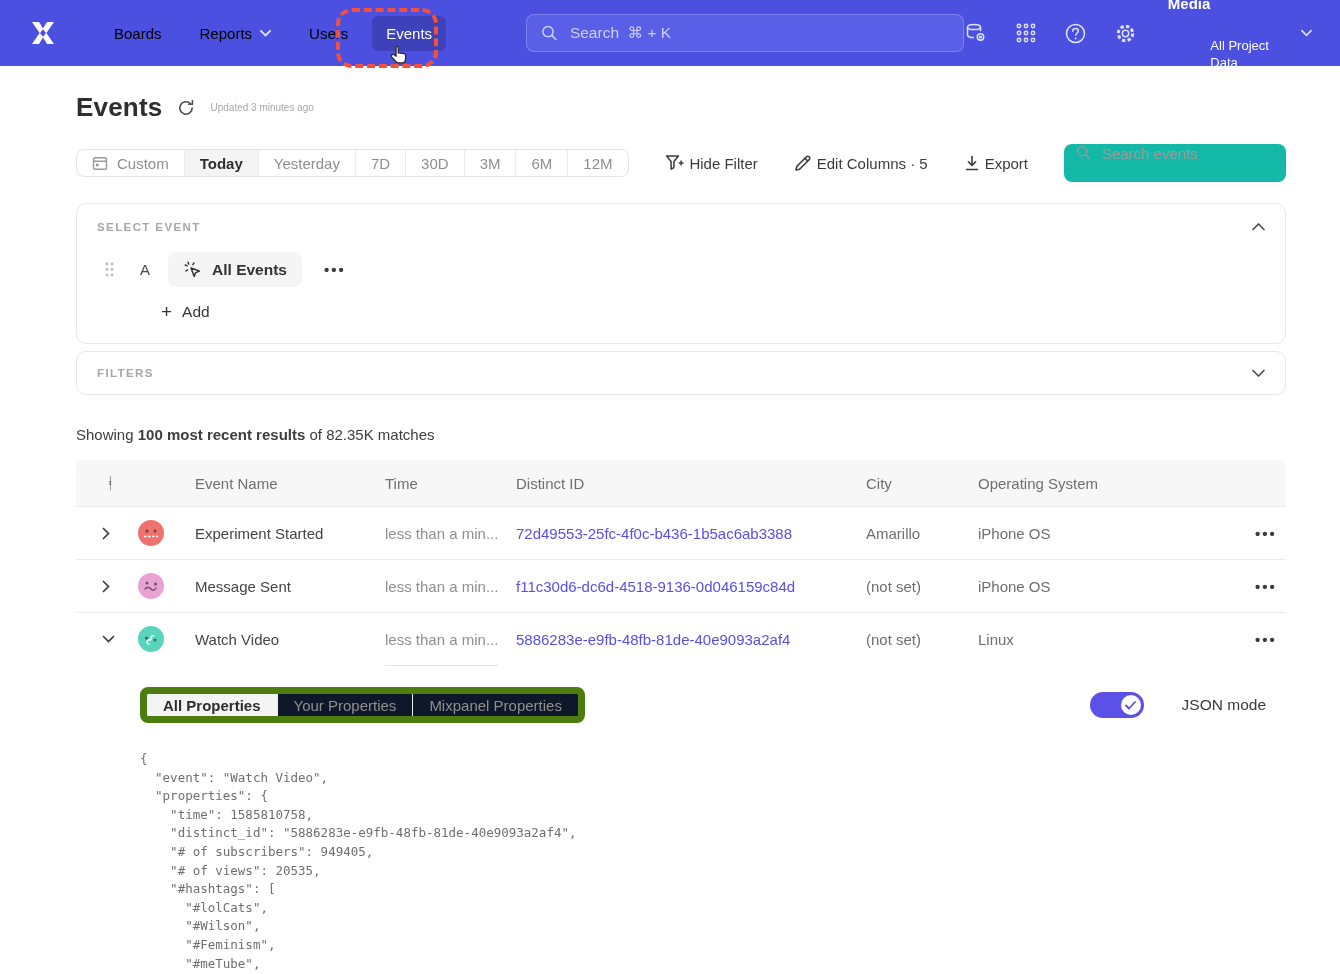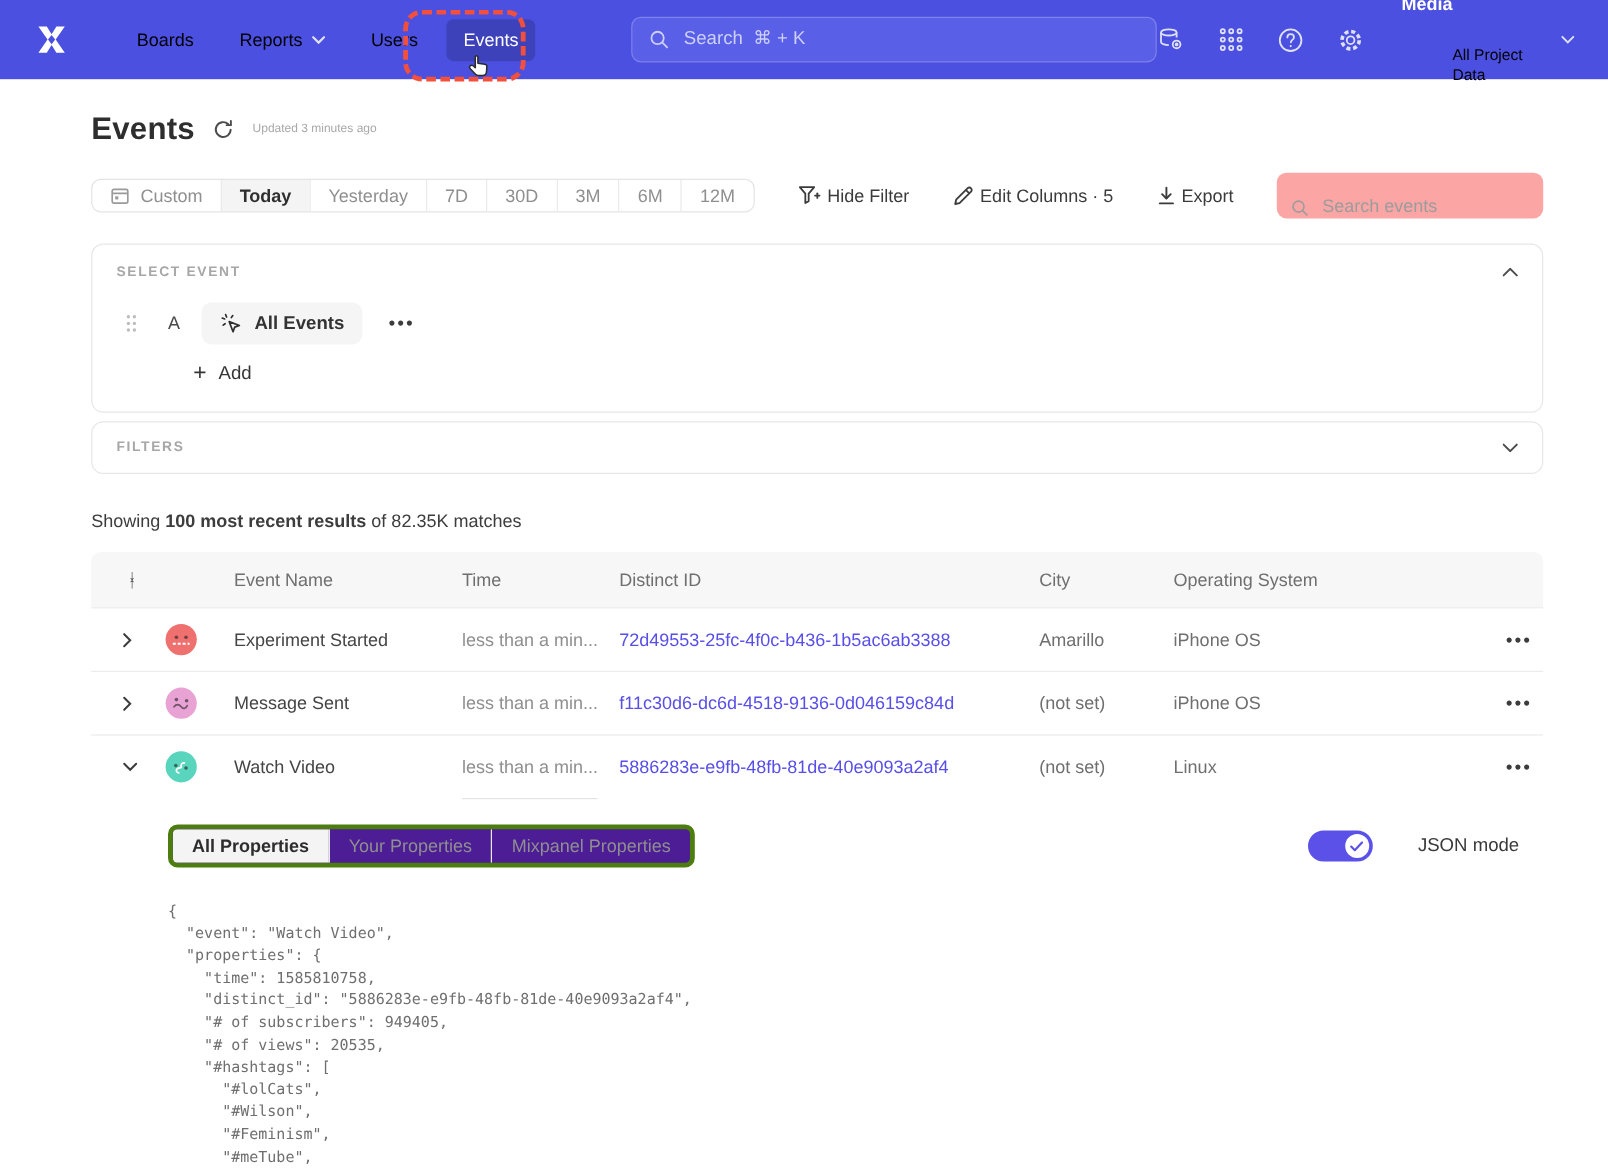--- a/index.html
+++ b/index.html
@@ -30,21 +30,21 @@
   .nav-search input {
     background:transparent; border:none; outline:none; color:#fff;
     font-size:15.5px; width:100%; font-family:"Liberation Sans", sans-serif;
   }
   .nav-search input::placeholder { color:#ccd0f7; }
   .top-right { margin-left:auto; display:flex; align-items:center; gap:27px; }
   .top-icon { width:24px; height:24px; display:flex; align-items:center; justify-content:center; cursor:pointer; }
   .project-switch { display:flex; align-items:center; gap:12px; margin-left:4px; cursor:pointer; }
   .project-text { display:flex; flex-direction:row; line-height:1.3; }
   .project-name { font-weight:700; font-size:15px; }
-  .project-scope { font-size:13px; color:#000000;margin-top:44px; }
+  .project-scope { font-size:13px; color:#ffffff;margin-top:44px; }
 
   
   .annotation {
     position:absolute; left:336px; top:8px; width:102px; height:60px;
     border:4px dashed #f2503c; border-radius:16px; z-index:50; pointer-events:none;
   }
   .cursor-glyph { position:absolute; left:388px; top:44px; z-index:60; pointer-events:none; }
 
   
   .main { padding:0 54px 0 76px; }
@@ -56,21 +56,21 @@
   .toolbar { margin-top:21px; display:flex; align-items:center; }
   .date-group { display:inline-flex; border:1px solid #e4e4e4; border-radius:8px; overflow:hidden; height:28px; background:#fff; }
   .date-btn {
     padding:0 15px; display:flex; align-items:center; gap:9px; font-size:15px;
     color:#8f8f8f; border-left:1px solid #eaeaea; cursor:pointer; white-space:nowrap;
   }
   .date-btn:first-child { border-left:none; }
   .date-btn.selected { background:#f4f4f4; color:#2f2f2f; font-weight:700; }
   .toolbar-right { margin-left:auto; display:flex; align-items:center; gap:36px; }
   .tool-btn { display:flex; align-items:center; gap:5px; font-size:15px; color:#3b3b3b; font-weight:500; cursor:pointer; white-space:nowrap; }
-  .search-events { width:222px; height:38px; background:#fca5a5; border-radius:8px; display:flex; align-items:flex-end; padding:0 12px; gap:9px; }
+  .search-events { width:222px; height:38px; background:#14b8a6; border-radius:8px; display:flex; align-items:flex-start; padding:0 12px; gap:9px; }
   .search-events input { background:transparent; border:none; outline:none; font-size:15px; width:100%; color:#444; font-family:"Liberation Sans", sans-serif; }
   .search-events input::placeholder { color:#9c9c9c; }
 
   .card { border:1px solid #e7e7e7; border-radius:10px; }
   .select-card { margin-top:21px; padding:17px 20px 21px; }
   .card-head { display:flex; align-items:center; }
   .card-title { font-size:11.5px; letter-spacing:1.4px; color:#a7a7a7; font-weight:600; }
   .collapse-btn { margin-left:auto; display:flex; cursor:pointer; }
   .event-row { margin-top:19px; display:flex; align-items:center; }
   .drag-handle { display:flex; cursor:grab; margin-left:8px; }
@@ -108,21 +108,21 @@
   .eid { color:#584fe8; cursor:pointer; text-decoration:none; font-size:15px; }
   .ecity, .eos { color:#6f6f6f; }
   .row-kebab { color:#3c3c3c; font-weight:700; letter-spacing:2px; font-size:15px; cursor:pointer; justify-self:start; margin-left:62px; }
   .trow.expanded::after {
     content:""; position:absolute; left:309px; bottom:-1px; width:113px; height:1px; background:#e3e3e3;
   }
 
   
   .detail { padding:22px 20px 0 64px; }
   .detail-head { display:flex; align-items:center; }
-  .ptabs { display:inline-flex; border:4px solid #4d7c0f; border-radius:8px; overflow:hidden; height:36px; background:#4c1d95; }
+  .ptabs { display:inline-flex; border:7px solid #4d7c0f; border-radius:8px; overflow:hidden; height:36px; background:#0f172a; }
   .ptab { padding:0 16px; display:flex; align-items:center; font-size:15px; color:#8f8f8f; border-left:1px solid #eaeaea; cursor:pointer; white-space:nowrap; }
   .ptab:first-child { border-left:none; }
   .ptab.selected { background:#f4f4f4; color:#2d2d2d; font-weight:700; }
   .toggle-group { margin-left:auto; display:flex; align-items:center; gap:38px; }
   .toggle { width:54px; height:26px; border-radius:13px; background:#5b51e8; position:relative; cursor:pointer; }
   .toggle-knob {
     position:absolute; right:3px; top:3px; width:20px; height:20px; background:#fff;
     border-radius:50%; display:flex; align-items:center; justify-content:center;
   }
   .json-label { font-size:15.5px; color:#3a3a3a; }

